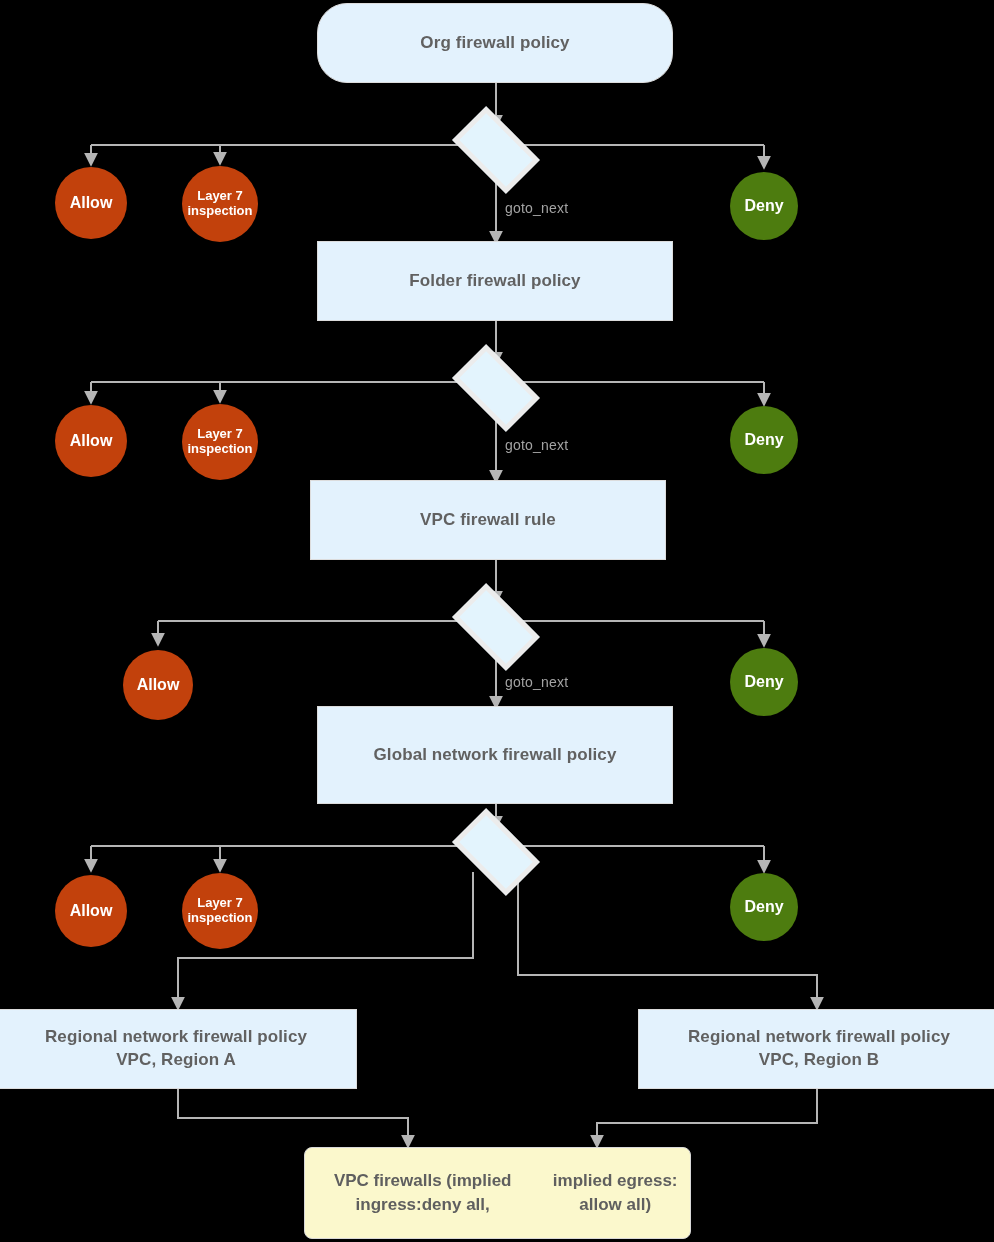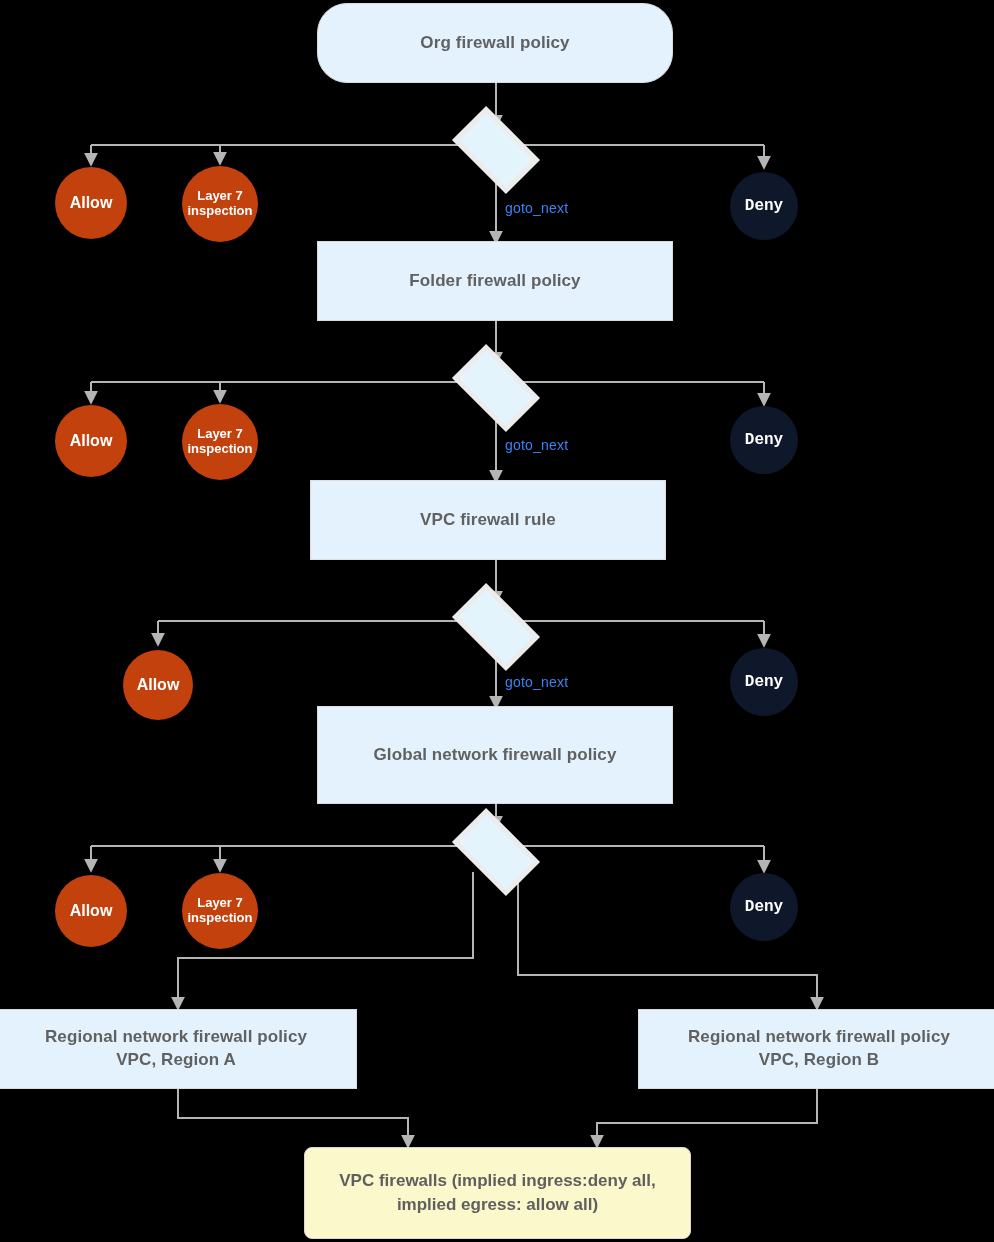--- a/index.html
+++ b/index.html
@@ -54,36 +54,35 @@
     border-radius: 50%;
     color: #ffffff;
     font-weight: bold;
     line-height: 1.15;
   }
   .circle.allow {
     background: #c2410c;
     font-size: 16px;
   }
   .circle.deny {
-    background: #0f172a;
+    background: #4d7c0f;
     font-size: 16px;
-    font-family: Liberation Mono, monospace;
   }
   .circle.layer7 {
     background: #c2410c;
     font-size: 13px;
   }
   .diamond {
     background: #e3f4fd;
     border: 5px solid #ececec;
     transform: rotate(45deg);
   }
   .edge-label {
     position: absolute;
-    color: #3b82f6;
+    color: #a3a3a3;
     font-size: 14px;
     font-weight: normal;
     white-space: nowrap;
     letter-spacing: 0.2px;
   }
 </style>
 </head>
 <body>
 
 <div id="canvas">
@@ -214,18 +213,18 @@
   <div class="node policy-box" style="left:-5px; top:1009px; width:362px; height:80px; flex-direction:column;">
     <span>Regional network firewall policy</span>
     <span>VPC, Region A</span>
   </div>
 
   <div class="node policy-box" style="left:638px; top:1009px; width:362px; height:80px; flex-direction:column;">
     <span>Regional network firewall policy</span>
     <span>VPC, Region B</span>
   </div>
 
-  <div class="node terminal-box" style="left:304px; top:1147px; width:387px; height:92px; flex-direction:column;">
+  <div class="node terminal-box" style="left:304px; top:1147px; width:387px; height:92px; flex-direction:row;">
     <span>VPC firewalls  (implied ingress:deny all,</span>
     <span>implied egress: allow all)</span>
   </div>
 
 </div>
 
 </body></html>

